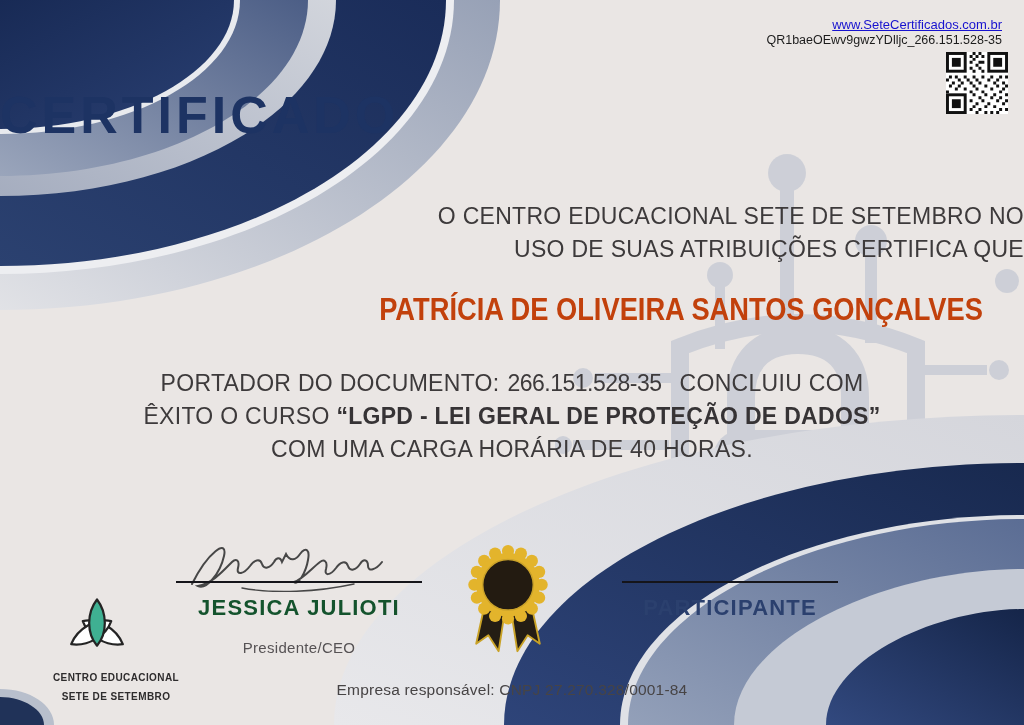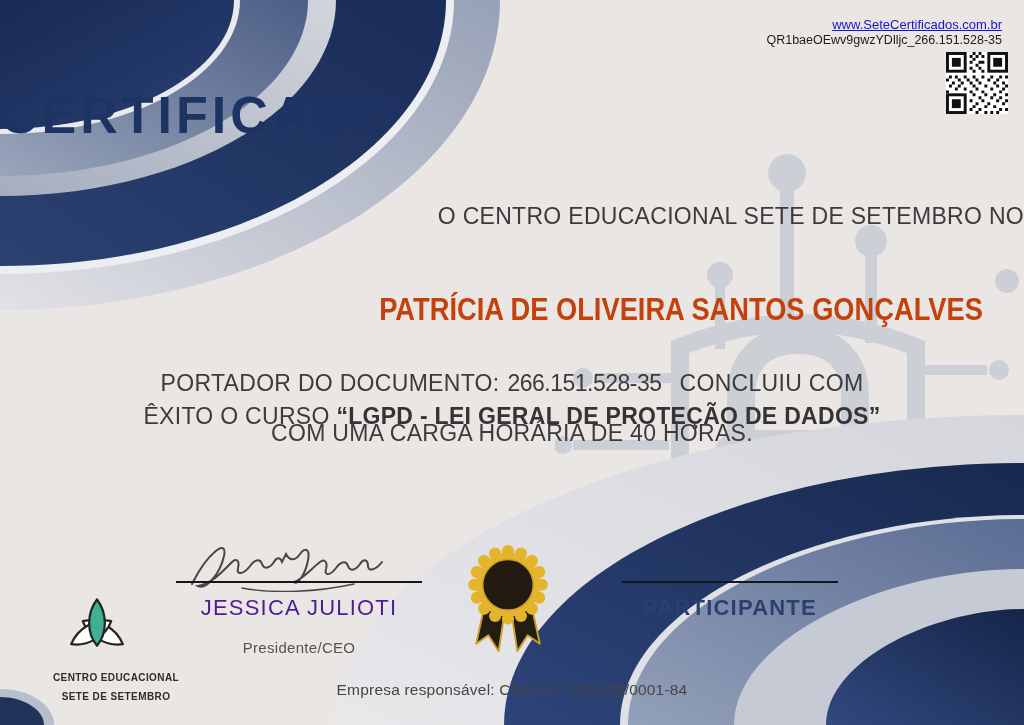--- a/index.html
+++ b/index.html
@@ -31,31 +31,31 @@
   }
   .recipient{
     position:absolute;top:292px;left:0;right:0;text-align:right;
     font-size:31px;font-weight:700;color:#c2410c;margin-left:24px;
   }
   .recipient>span{display:inline-block;transform:scaleX(.88);transform-origin:center;white-space:nowrap;}
   .bodytext{
     position:absolute;left:0;right:0;text-align:center;
     font-size:23px;color:#3d3a3b;margin:0;letter-spacing:.3px;white-space:nowrap;
   }
-  .line-a{top:370px;} .line-b{top:403px;} .line-c{top:420px;}
+  .line-a{top:370px;} .line-b{top:403px;} .line-c{top:436px;}
   .doc-number{font-size:23px;letter-spacing:-0.5px;margin:4px 6px 0 8px;}
   .concluiu{margin-left:12px;}
   .course{font-weight:700;color:#363335;}
   
   .sig-line{position:absolute;top:581px;left:176px;width:246px;height:2px;background:#15151a;}
   .part-line{position:absolute;top:581px;left:622px;width:216px;height:2px;background:#15151a;}
   .sig-svg{position:absolute;top:534px;left:178px;width:240px;height:58px;}
   .signer-name{
     position:absolute;top:595px;left:176px;width:246px;text-align:center;
-    font-size:22px;font-weight:400;letter-spacing:1.2px;color:#4c1d95;
+    font-size:22px;font-weight:700;letter-spacing:1.2px;color:#14532d;
   }
   .participant-label{
     position:absolute;top:595px;left:622px;width:216px;text-align:center;
     font-size:22px;font-weight:700;letter-spacing:1.2px;color:#2b406e;
   }
   .signer-role{
     position:absolute;top:639px;left:176px;width:246px;text-align:center;
     font-size:15px;color:#565254;letter-spacing:.3px;
   }
   .medal-svg{position:absolute;top:538px;left:461px;width:94px;height:116px;}
@@ -220,20 +220,21 @@
       <rect x="6" y="6" width="9" height="9"></rect>
         <rect x="48" y="6" width="9" height="9"></rect>
       <rect x="6" y="48" width="9" height="9"></rect>
     </g>
   </svg>
 
   <h1 class="title">CERTIFICADO</h1>
 
   <p class="intro">
     <span>O CENTRO EDUCACIONAL SETE DE SETEMBRO NO</span><br>
+    <span>USO DE SUAS ATRIBUIÇÕES CERTIFICA QUE</span>
   </p>
 
   <div class="recipient">
     <span>PATRÍCIA DE OLIVEIRA SANTOS GONÇALVES</span>
   </div>
 
   <p class="bodytext line-a">
     <span>PORTADOR DO DOCUMENTO:</span><span class="doc-number">266.151.528-35</span><span class="concluiu">CONCLUIU COM</span>
   </p>
   <p class="bodytext line-b">

